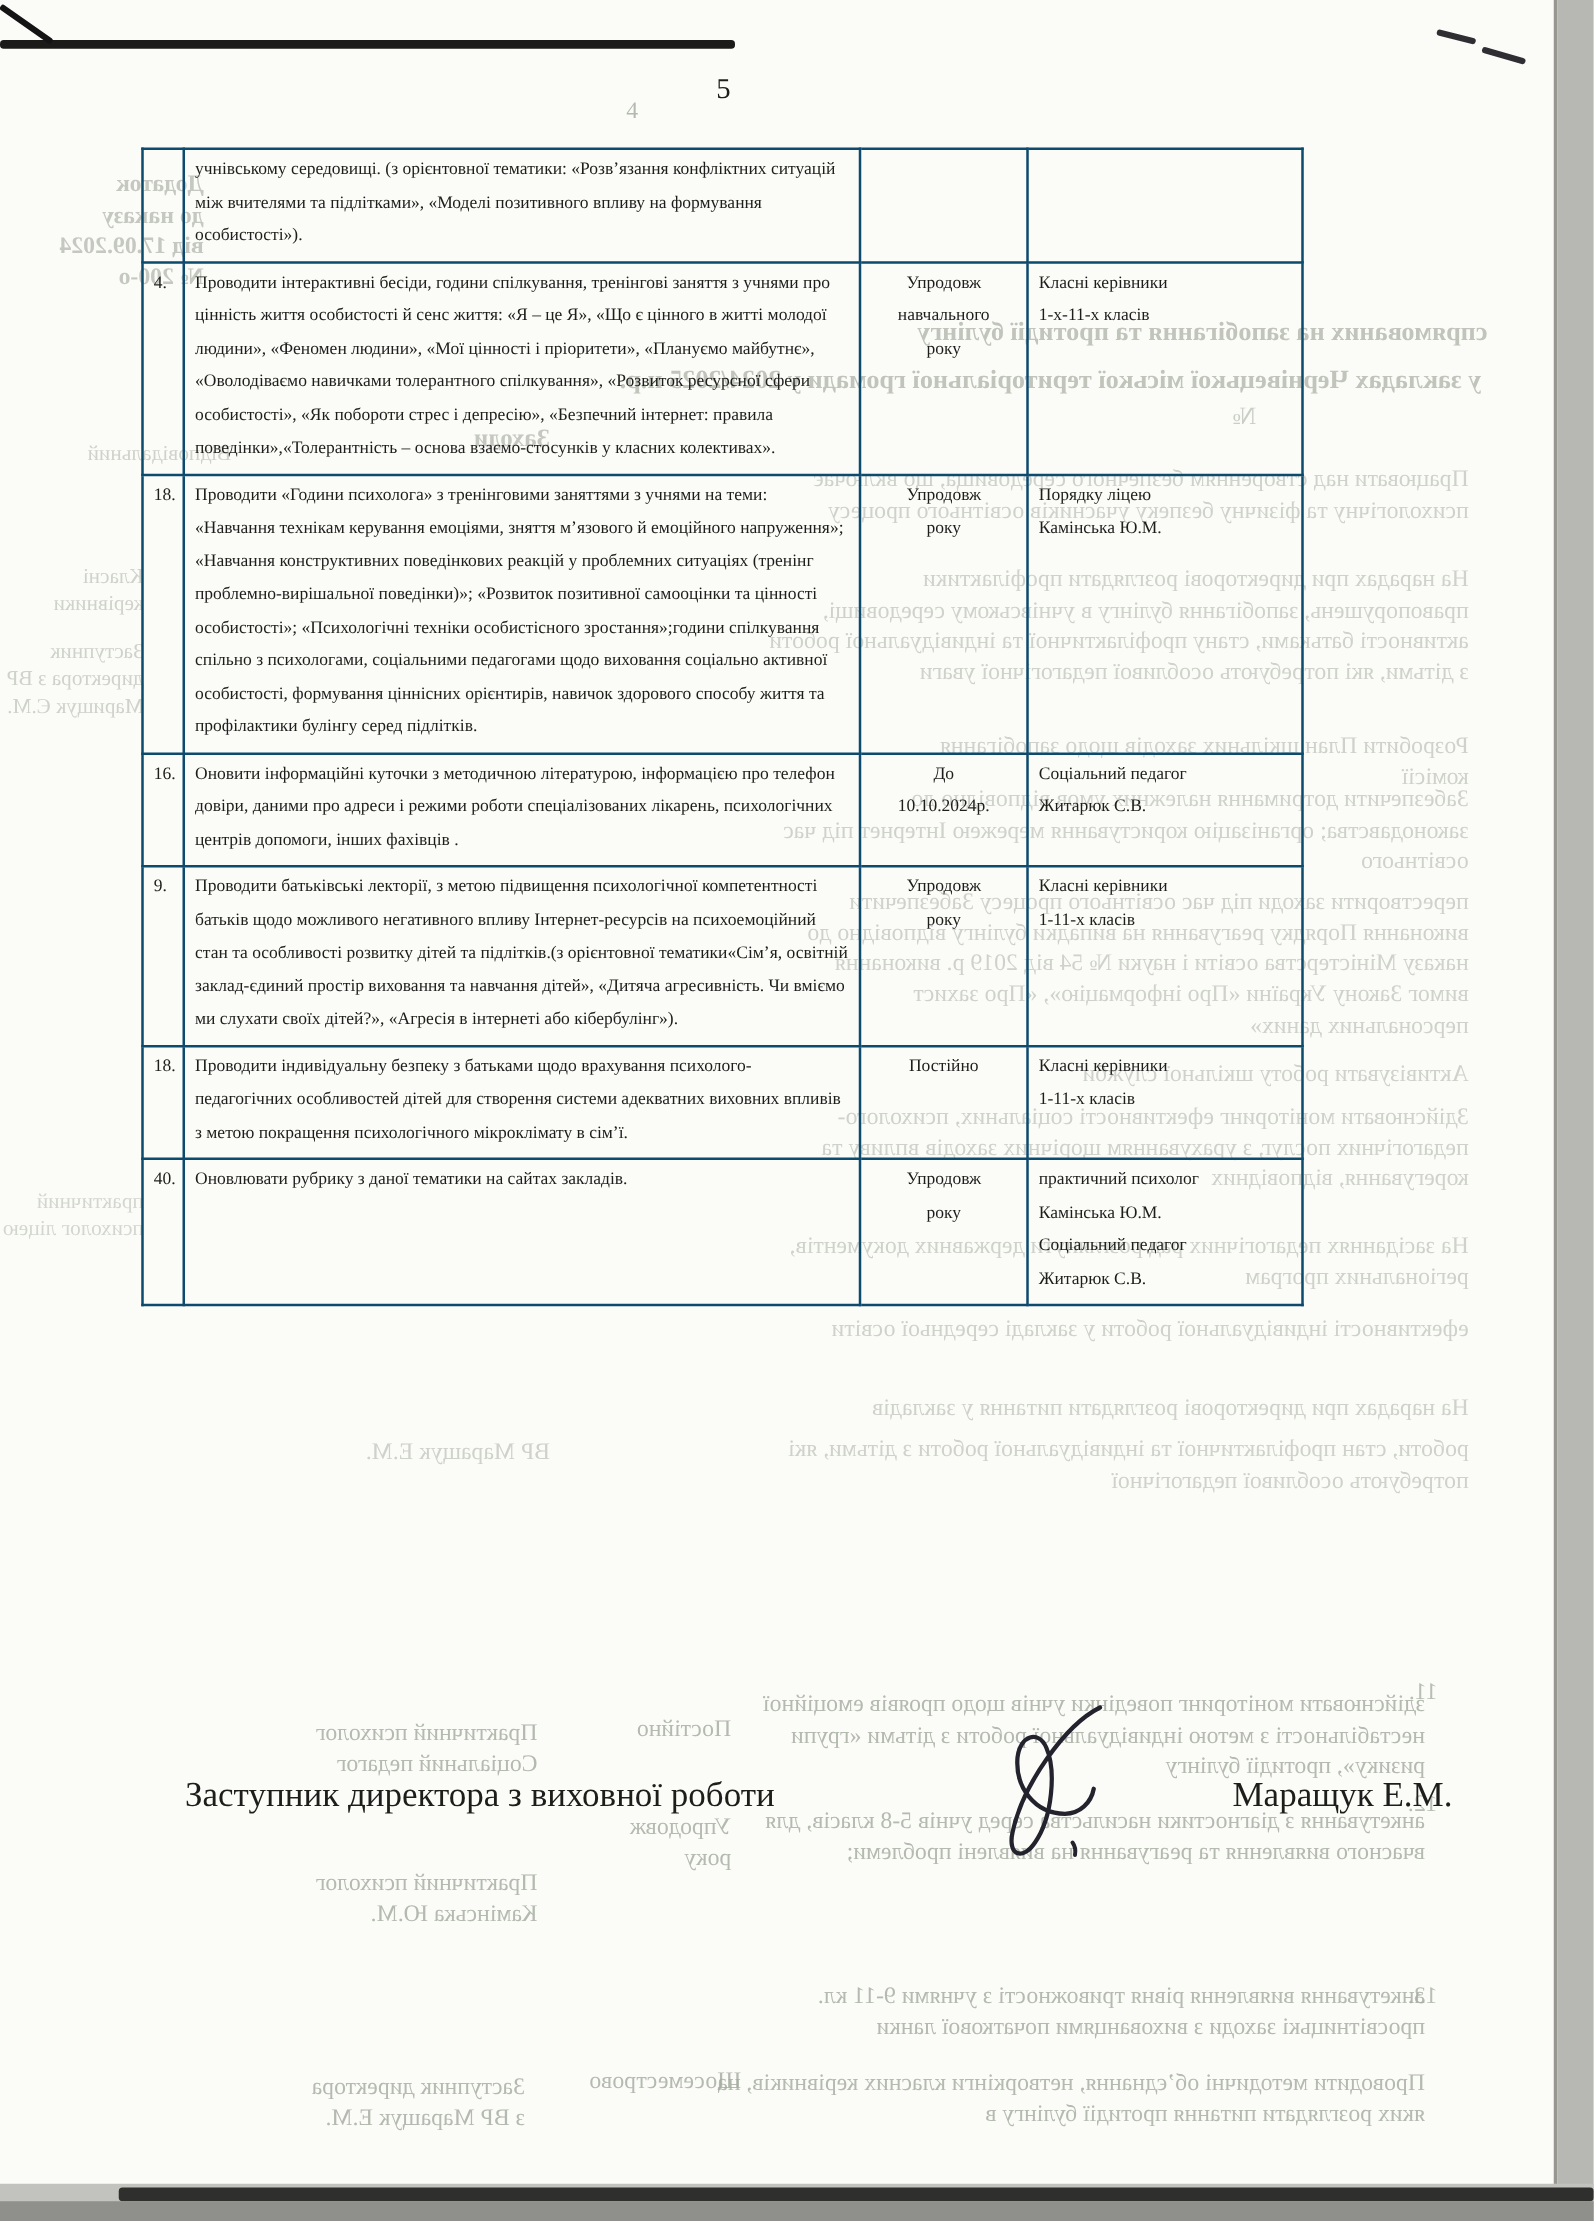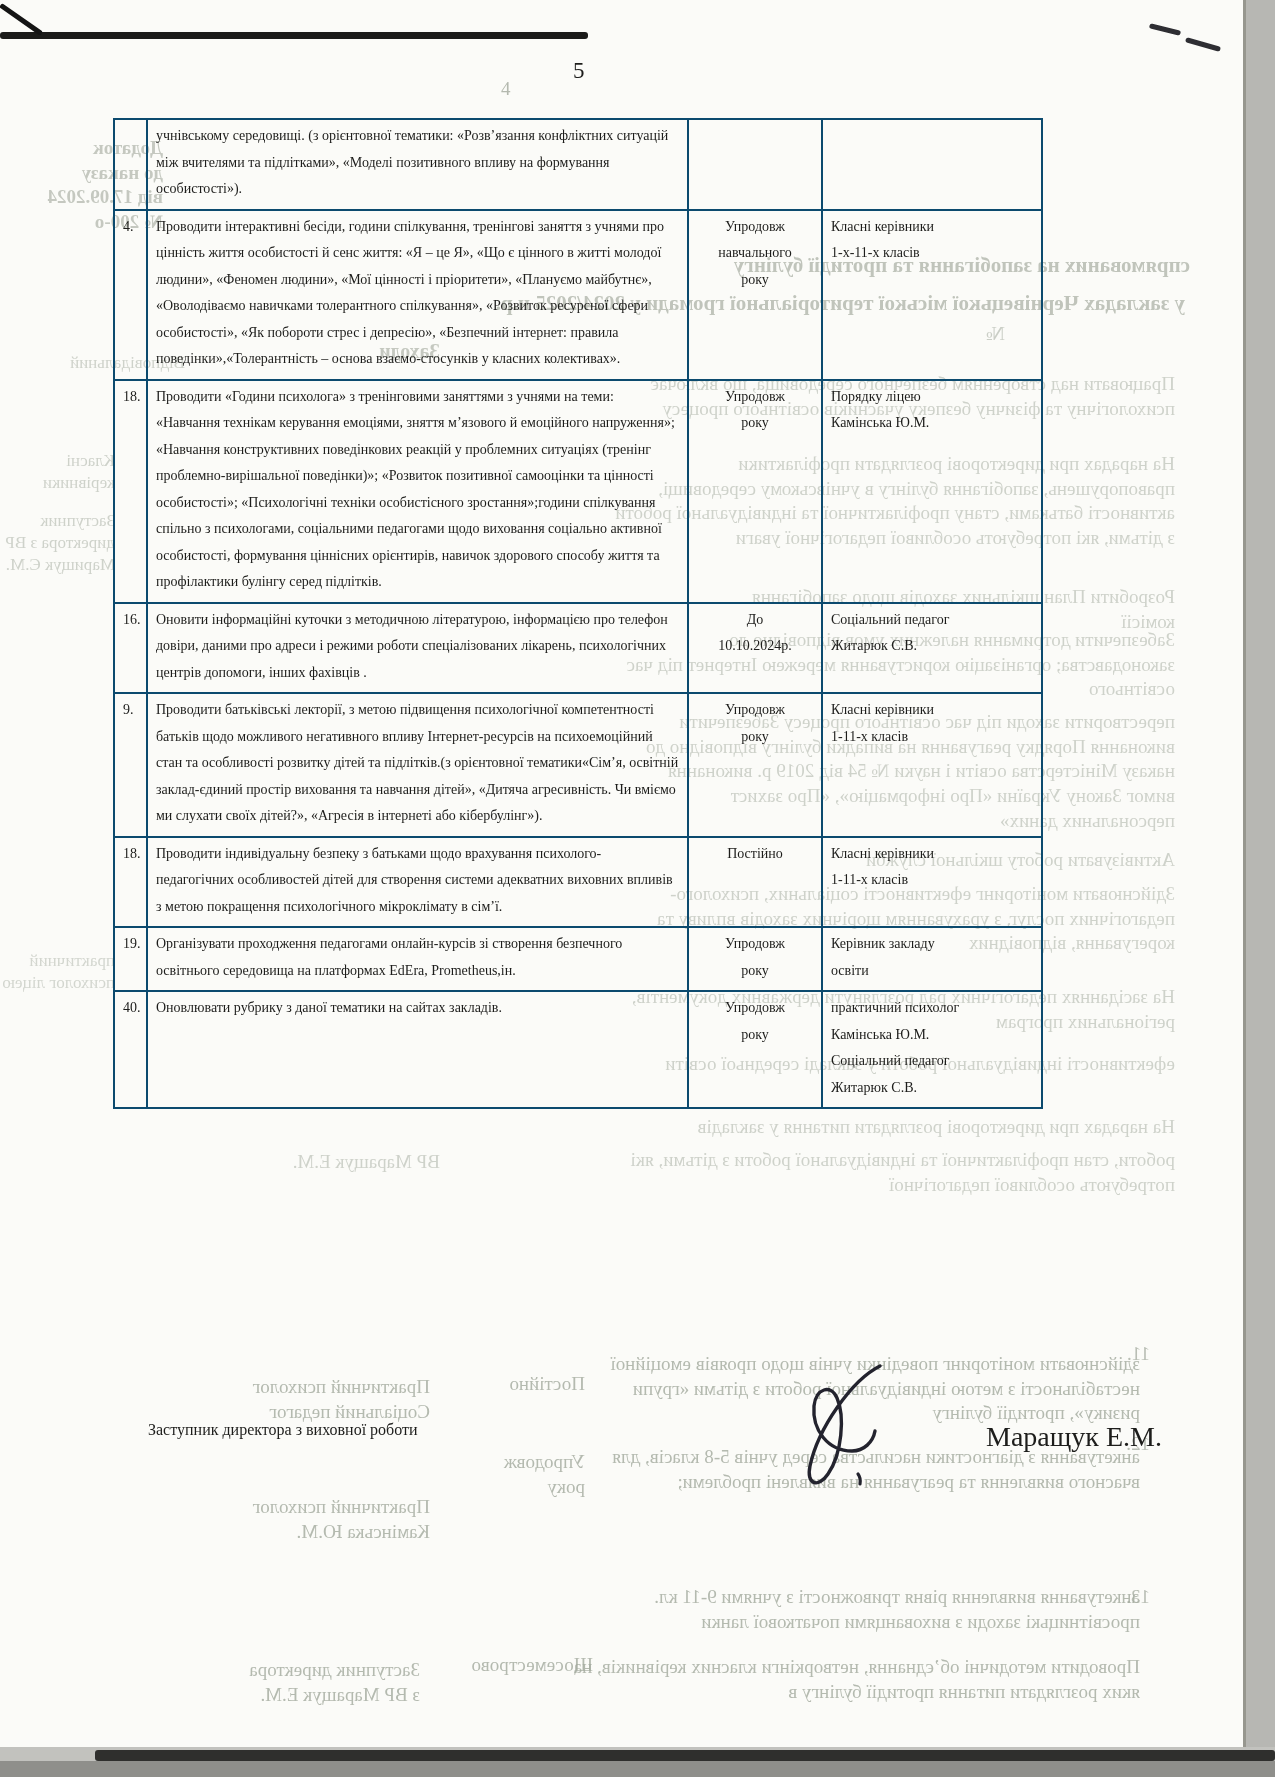--- a/index.html
+++ b/index.html
@@ -42,21 +42,21 @@
     border:2px solid #0c4a6e;
     vertical-align:top;
     font-size:14px;line-height:26.5px;
     padding:3px 8px 6px 8px;
     background:transparent;
   }
   td.num{padding:3px 2px 0 5px;}
   td.term{text-align:center;white-space:pre-line;padding:3px 3px 6px 3px;}
   td.resp{white-space:pre-line;padding:3px 4px 6px 9px;}
 
-  .footer-position{position:absolute;left:148px;top:1421px;font-size:16px;z-index:2;}
+  .footer-position{position:absolute;left:148px;top:1421px;font-size:28px;z-index:2;}
   .footer-name{position:absolute;left:986px;top:1421px;font-size:28px;z-index:2;}
   .signature{position:absolute;left:752px;top:1358px;z-index:3;}
 </style>
 </head>
 <body>
 
 <div class="top-line"></div>
 <div class="corner-stroke"></div>
 <div class="pen-mark-1"></div>
 <div class="pen-mark-2"></div>
@@ -162,28 +162,20 @@
 1-11-х класів</td>
     </tr>
     <tr>
       <td class="num">18.</td>
       <td class="task">Проводити індивідуальну безпеку з батьками щодо врахування психолого-педагогічних особливостей дітей для створення системи адекватних виховних впливів з метою покращення психологічного мікроклімату в сім’ї.</td>
       <td class="term">Постійно</td>
       <td class="resp">Класні керівники
 1-11-х класів</td>
     </tr>
     <tr>
-      <td class="num">19.</td>
-      <td class="task">Організувати проходження педагогами онлайн-курсів зі створення безпечного освітнього середовища на платформах EdEra, Prometheus,ін.</td>
-      <td class="term">Упродовж
-року</td>
-      <td class="resp">Керівник закладу
-освіти</td>
-    </tr>
-    <tr>
       <td class="num">40.</td>
       <td class="task">Оновлювати рубрику з даної тематики  на сайтах закладів.</td>
       <td class="term">Упродовж
 року</td>
       <td class="resp">практичний психолог
 Камінська Ю.М.
 Соціальний педагог
 Житарюк С.В.</td>
     </tr>
   </tbody>

